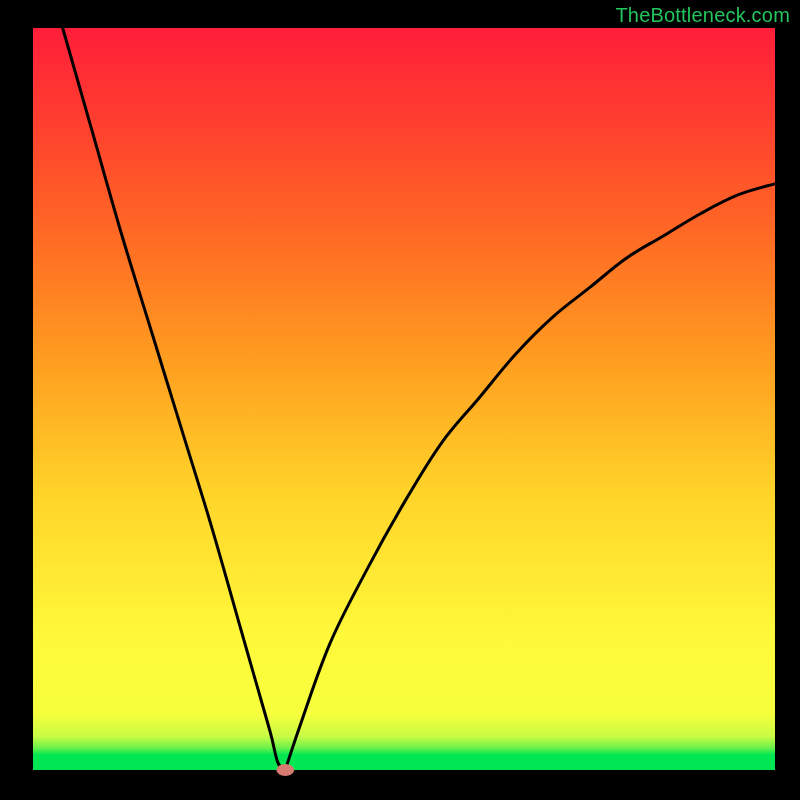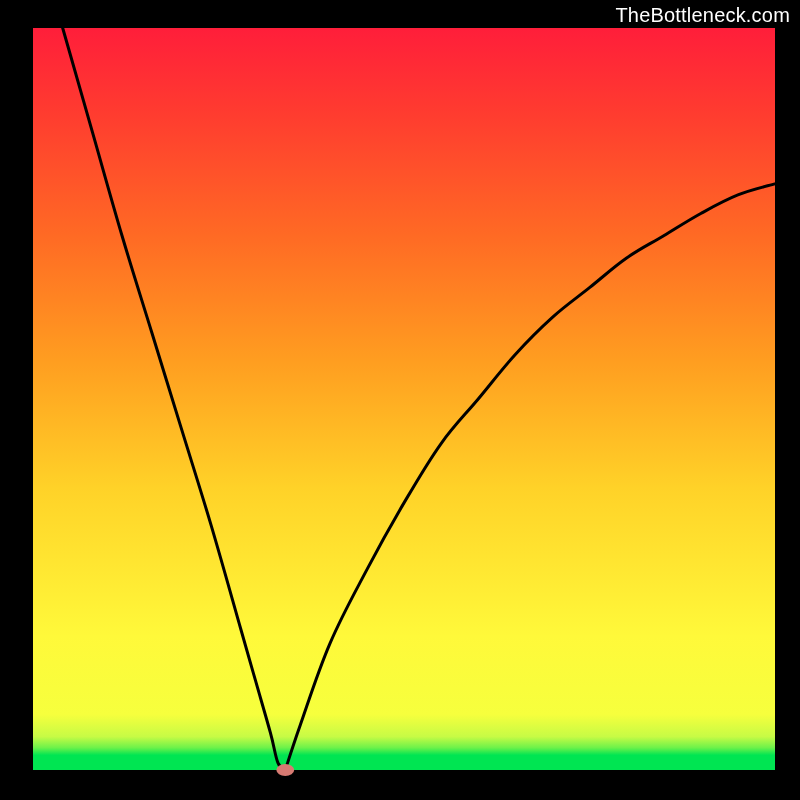--- a/index.html
+++ b/index.html
@@ -14,21 +14,21 @@
   .frame {
     position: relative;
     width: 800px;
     height: 800px;
     background: #000;
   }
   .watermark {
     position: absolute;
     top: 4px;
     right: 10px;
-    color: #ffffff;
+    color: #22c55e;
     font-size: 20px;
     font-weight: 500;
     letter-spacing: 0.2px;
     z-index: 10;
     pointer-events: none;
   }
   svg {
     display: block;
   }
 </style>

